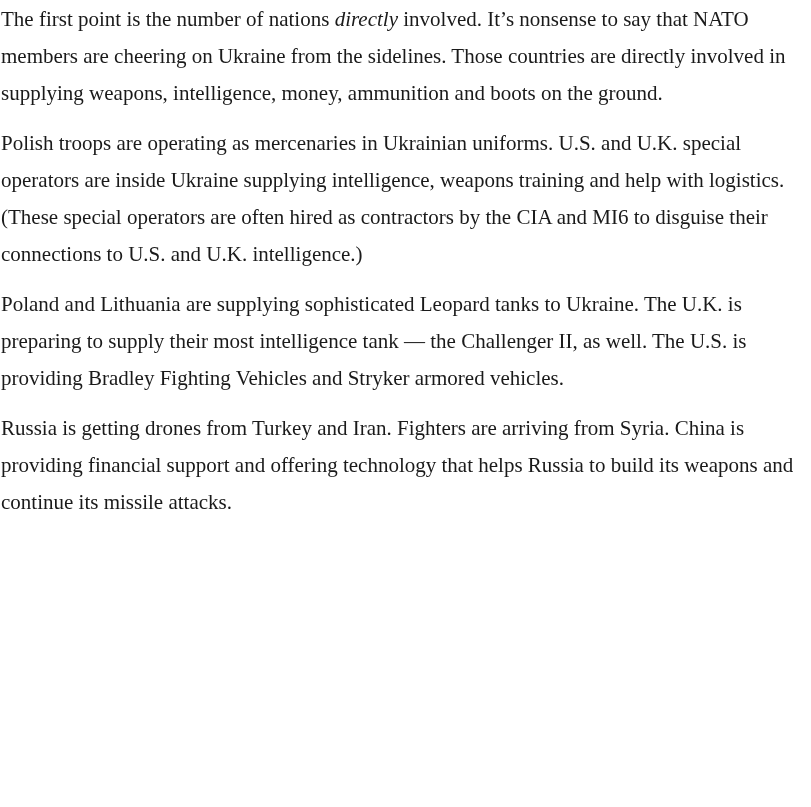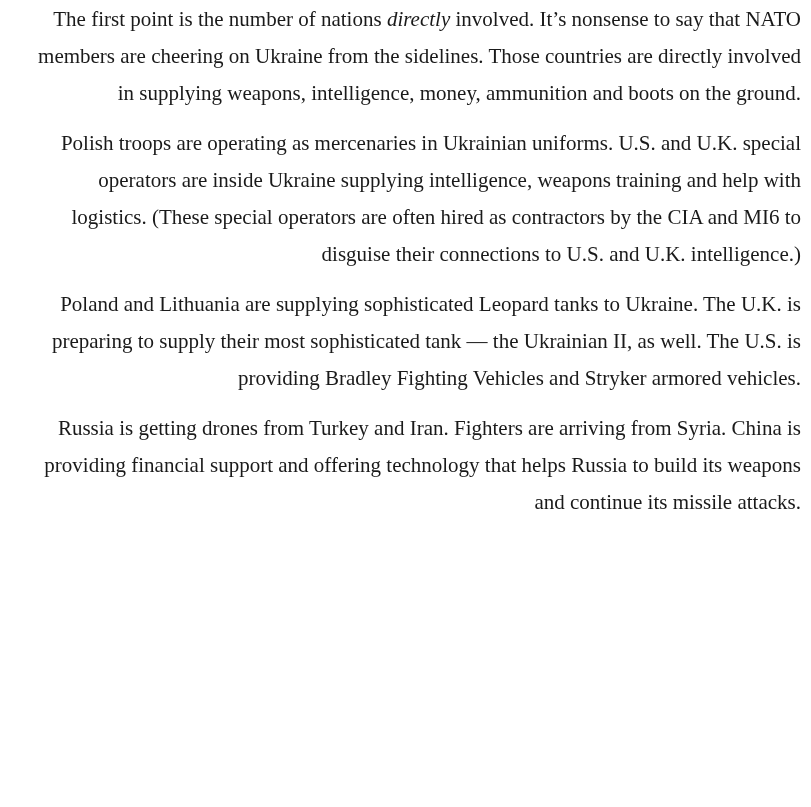--- a/index.html
+++ b/index.html
@@ -8,43 +8,43 @@
   }
   body {
     width: 811px;
     height: 807px;
     background: #ffffff;
     overflow: hidden;
   }
   .article-body {
     box-sizing: border-box;
     width: 811px;
-    padding: 1px 10px 0 22px;
+    padding: 1px 10px 0 1px;
     font-family: "Liberation Serif", "DejaVu Serif", serif;
     font-size: 21px;
     line-height: 37px;
     color: #1a1a1a;
-    text-align: right;
+    text-align: left;
   }
   .article-body p {
     margin: 0 0 13px 0;
   }
   .article-body p:last-child {
     margin-bottom: 0;
   }
   .article-body em {
     font-style: italic;
   }
 </style>
 </head>
 <body>
 
 <main class="article-body">
   <p><span>The first point is the number of nations </span><em>directly</em><span> involved. It’s nonsense to say that NATO members are cheering on Ukraine from the sidelines. Those countries are directly involved in supplying weapons, intelligence, money, ammunition and boots on the ground.</span></p>
 
   <p>Polish troops are operating as mercenaries in Ukrainian uniforms. U.S. and U.K. special operators are inside Ukraine supplying intelligence, weapons training and help with logistics. (These special operators are often hired as contractors by the CIA and MI6 to disguise their connections to U.S. and U.K. intelligence.)</p>
 
-  <p>Poland and Lithuania are supplying sophisticated Leopard tanks to Ukraine. The U.K. is preparing to supply their most sophisticated tank — the Ukrainian II, as well. The U.S. is providing Bradley Fighting Vehicles and Stryker armored vehicles.</p>
+  <p>Poland and Lithuania are supplying sophisticated Leopard tanks to Ukraine. The U.K. is preparing to supply their most intelligence tank — the Challenger II, as well. The U.S. is providing Bradley Fighting Vehicles and Stryker armored vehicles.</p>
 
 
 
   <p>Russia is getting drones from Turkey and Iran. Fighters are arriving from Syria. China is providing financial support and offering technology that helps Russia to build its weapons and continue its missile attacks.</p>
 </main>
 
 </body></html>

